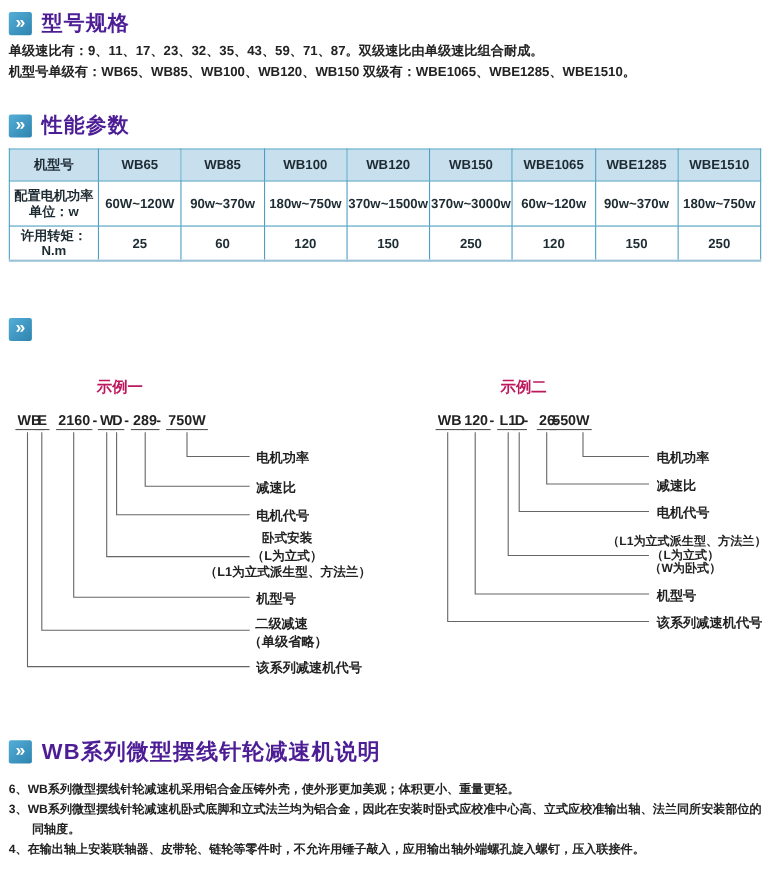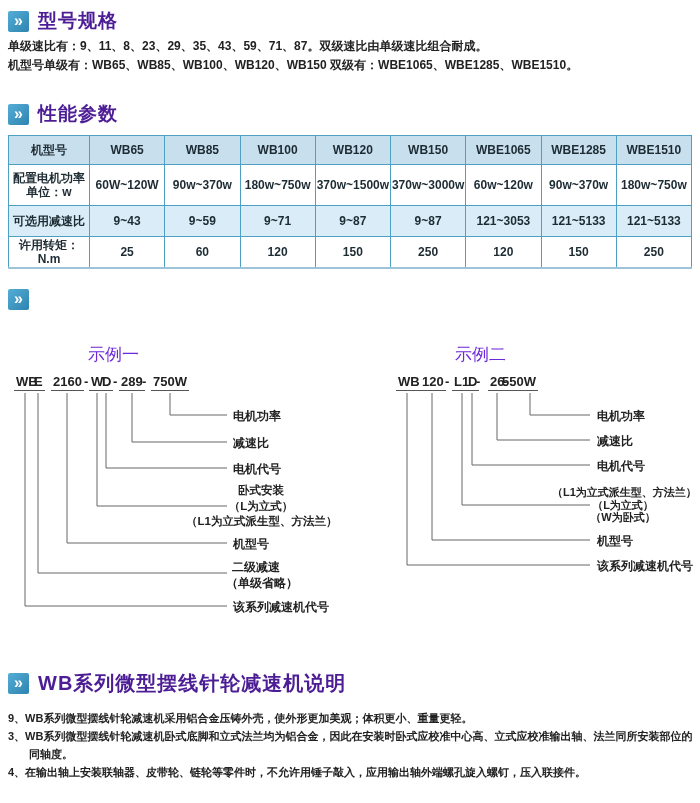--- a/index.html
+++ b/index.html
@@ -24,21 +24,21 @@
   .perf tr.hd td{background:#c8dfee;height:28px;}
   .perf tr.r1 td{background:#ffffff;height:40px;margin-left:12px;}
   .perf tr.r2 td{background:#d9ecf7;height:30px;}
   .perf tr.r3 td{background:#ffffff;height:30px;}
   .perf td.lbl div{line-height:14px;}
   .perf{border-bottom:2px solid #9cc3d8;}
 
   
   .diagram{position:absolute;left:0;top:330px;width:700px;height:320px;}
   .connectors{position:absolute;left:0;top:0;}
-  .caption{position:absolute;font-size:17px;font-weight:normal;color:#6d28d9;}
+  .caption{position:absolute;font-size:14px;font-weight:bold;color:#be185d;}
   .seg{position:absolute;top:44px;font-size:13px;font-weight:bold;color:#222;white-space:nowrap;}
   .seg.u{border-bottom:1.5px solid #555;padding:0 2px 1px;}
   .dlabel{position:absolute;font-size:12px;font-weight:bold;color:#222;white-space:nowrap;}
   .dblock{position:absolute;font-weight:bold;color:#222;text-align:center;}
   .dblock>div{white-space:nowrap;}
   .dblock.ex1{font-size:11.5px;line-height:15.5px;}
   .dblock.ex2{font-size:11px;line-height:12.5px;}
 
   
   .notes{position:absolute;left:8px;top:709px;width:690px;font-size:11px;font-weight:bold;
@@ -48,21 +48,21 @@
 </head>
 <body>
 
 <div class="page">
 
   <div class="sec-head" style="top:8px">
     <span class="chev">»</span>
     <span class="sec-title">型号规格</span>
   </div>
   <div class="spec-lines">
-    <div>单级速比有：9、11、8、23、29、35、43、59、71、87。双级速比由单级速比组合耐成。</div>
+    <div>单级速比有：9、11、17、23、32、35、43、59、71、87。双级速比由单级速比组合耐成。</div>
     <div>机型号单级有：WB65、WB85、WB100、WB120、WB150 双级有：WBE1065、WBE1285、WBE1510。</div>
   </div>
 
   <div class="sec-head" style="top:101px">
     <span class="chev">»</span>
     <span class="sec-title">性能参数</span>
   </div>
 
   <table class="perf">
     <tbody>
@@ -83,33 +83,20 @@
         <div>单位：w</div>
       </td>
       <td>60W~120W</td>
       <td>90w~370w</td>
       <td>180w~750w</td>
       <td>370w~1500w</td>
       <td>370w~3000w</td>
       <td>60w~120w</td>
       <td>90w~370w</td>
       <td>180w~750w</td>
-    </tr>
-    <tr class="r2">
-      <td class="lbl">
-        <div>可选用减速比</div>
-      </td>
-      <td>9~43</td>
-      <td>9~59</td>
-      <td>9~71</td>
-      <td>9~87</td>
-      <td>9~87</td>
-      <td>121~3053</td>
-      <td>121~5133</td>
-      <td>121~5133</td>
     </tr>
     <tr class="r3">
       <td class="lbl">
         <div>许用转矩：N.m</div>
       </td>
       <td>25</td>
       <td>60</td>
       <td>120</td>
       <td>150</td>
       <td>250</td>
@@ -192,18 +179,18 @@
     </div>
     <div class="dlabel" style="left:597px;top:203px">机型号</div>
     <div class="dlabel" style="left:597px;top:228px">该系列减速机代号</div>
   </div>
 
   <div class="sec-head" style="top:670px">
     <span class="chev">»</span>
     <span class="sec-title big">WB系列微型摆线针轮减速机说明</span>
   </div>
   <div class="notes">
-    <div class="note">9、WB系列微型摆线针轮减速机采用铝合金压铸外壳，使外形更加美观；体积更小、重量更轻。</div>
+    <div class="note">6、WB系列微型摆线针轮减速机采用铝合金压铸外壳，使外形更加美观；体积更小、重量更轻。</div>
     <div class="note">3、WB系列微型摆线针轮减速机卧式底脚和立式法兰均为铝合金，因此在安装时卧式应校准中心高、立式应校准输出轴、法兰同所安装部位的同轴度。</div>
     <div class="note">4、在输出轴上安装联轴器、皮带轮、链轮等零件时，不允许用锤子敲入，应用输出轴外端螺孔旋入螺钉，压入联接件。</div>
   </div>
 
 </div>
 
 </body></html>

